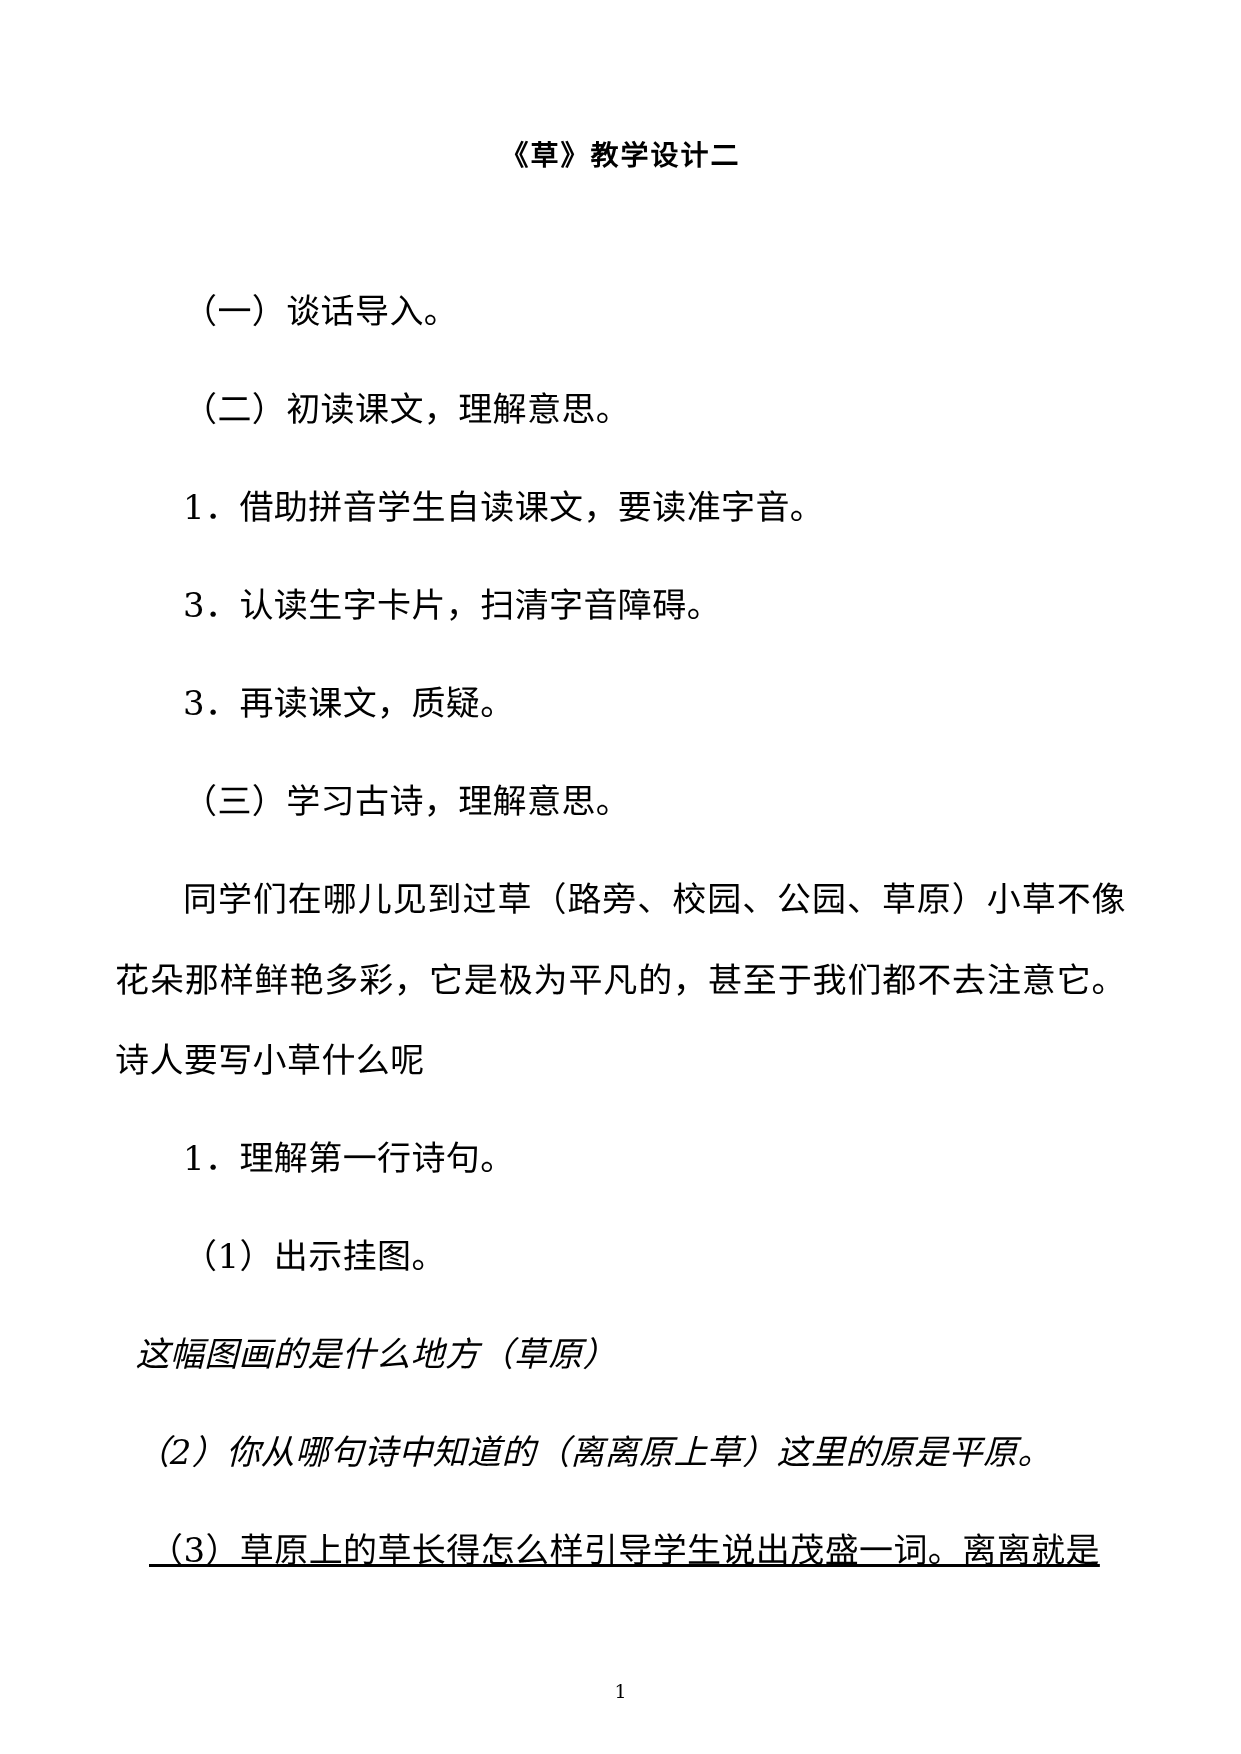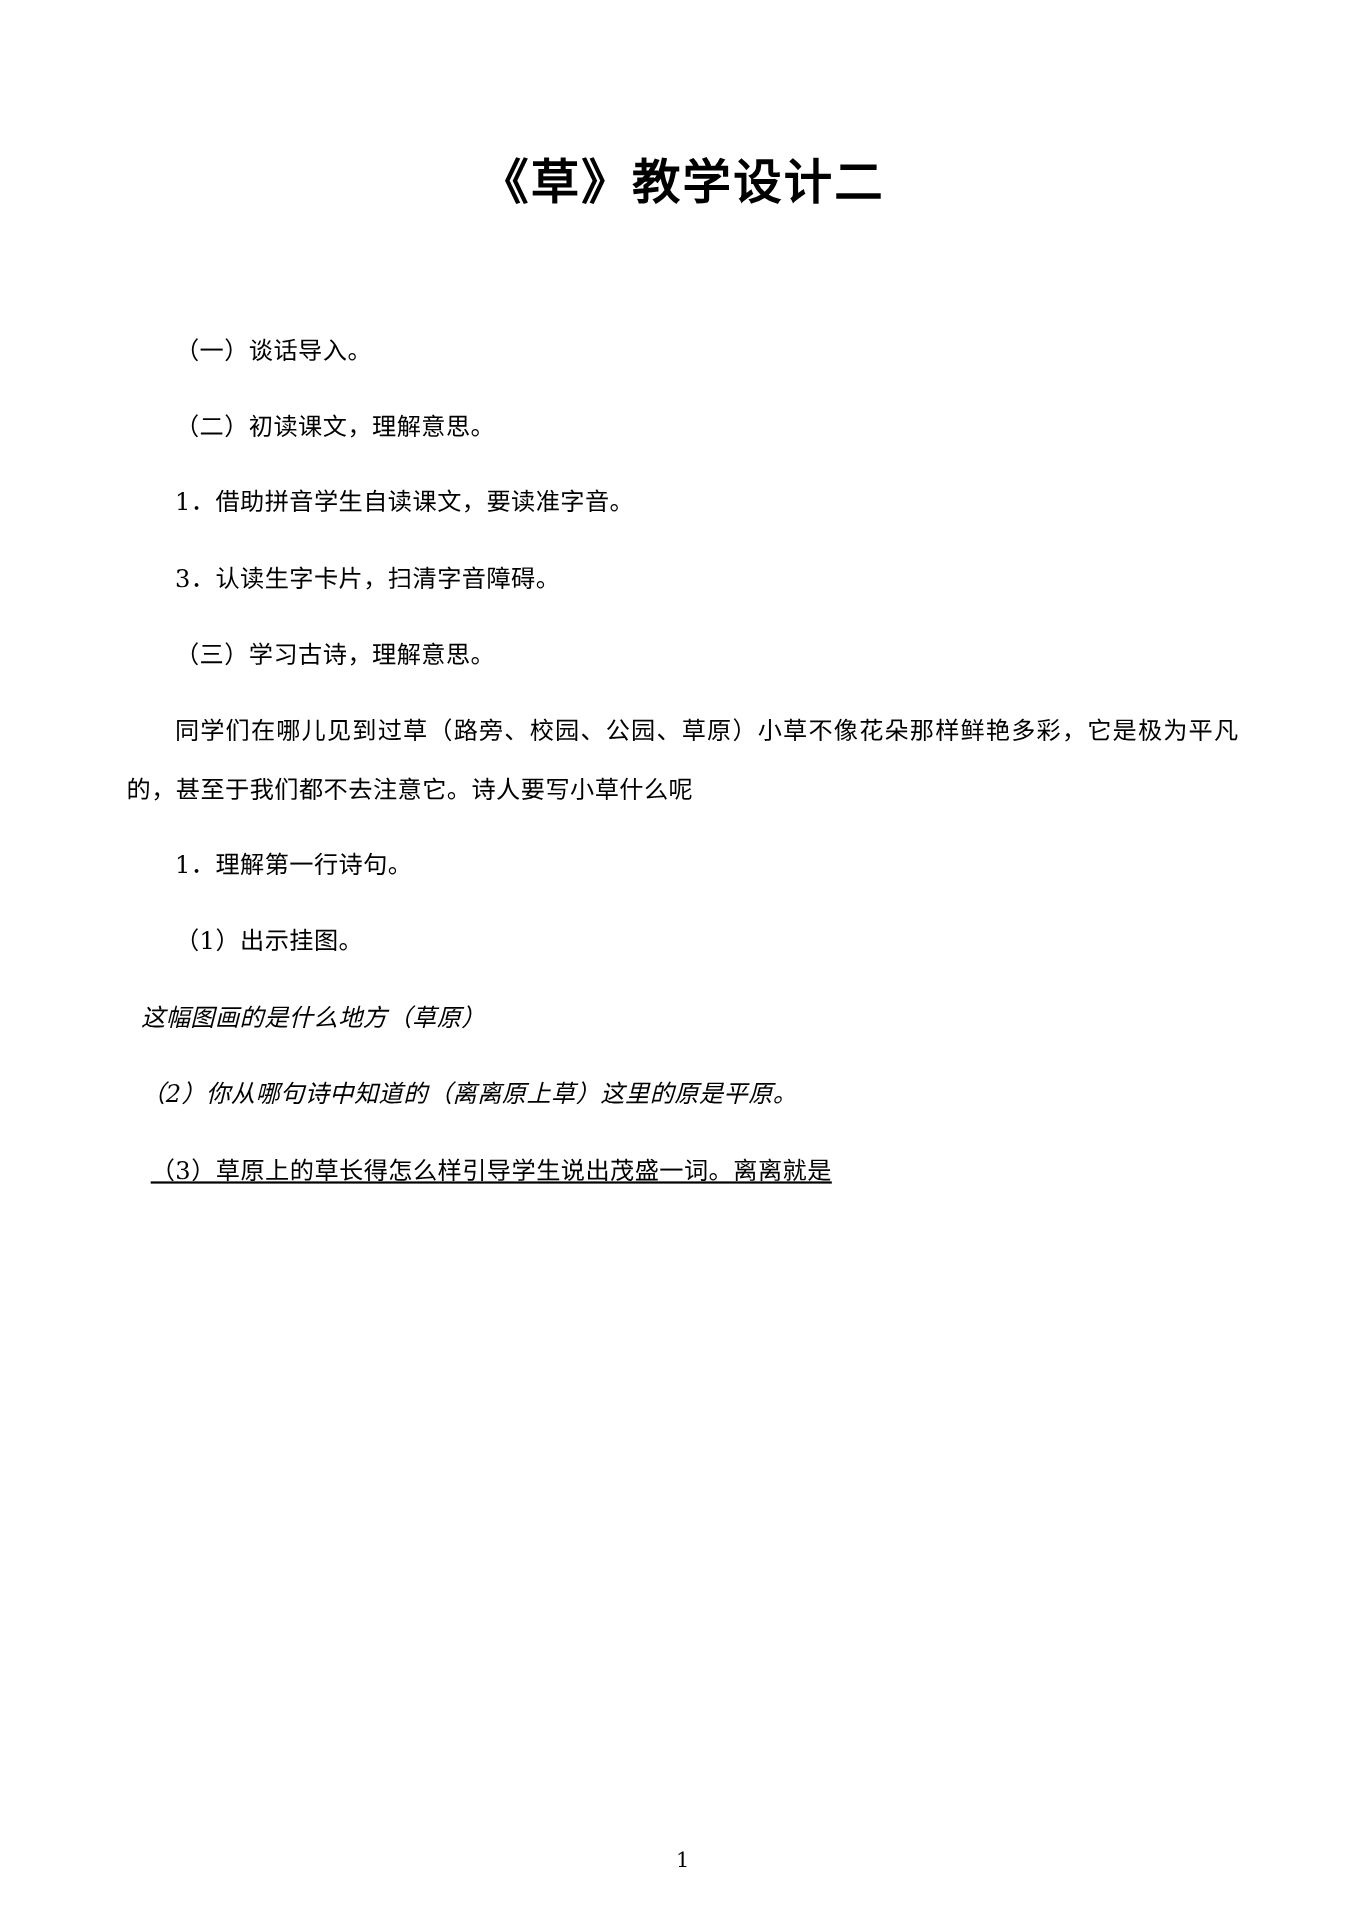--- a/index.html
+++ b/index.html
@@ -17,32 +17,32 @@
   }
   .page {
     width: 1241px;
     height: 1754px;
     box-sizing: border-box;
     padding: 118px 115px 60px 115px;
     position: relative;
   }
   .doc-title {
     text-align: center;
-    font-size: 44px;
+    font-size: 28px;
     font-weight: bold;
     letter-spacing: 2px;
     margin: 18px 0 0 0;
     line-height: 1.4;
     font-family: "DejaVu Serif", "Liberation Serif", serif;
   }
   .body-block {
     margin-top: 96px;
   }
   p.para {
-    font-size: 22px;
+    font-size: 34px;
     line-height: 2.38;
     margin: 0 0 17px 0;
     text-align: justify;
     text-justify: inter-ideograph;
     letter-spacing: 0.4px;
   }
   p.indent2 {
     text-indent: 2em;
   }
   p.indent1 {
@@ -68,20 +68,21 @@
 
 <div class="page">
 
   <h1 class="doc-title">《草》教学设计二</h1>
 
   <div class="body-block">
     <p class="para indent2">（一）谈话导入。</p>
     <p class="para indent2">（二）初读课文，理解意思。</p>
     <p class="para indent2">1．借助拼音学生自读课文，要读准字音。</p>
     <p class="para indent2">3．认读生字卡片，扫清字音障碍。</p>
+    <p class="para indent2">3．再读课文，质疑。</p>
     <p class="para indent2">（三）学习古诗，理解意思。</p>
     <p class="para indent2">同学们在哪儿见到过草（路旁、校园、公园、草原）小草不像花朵那样鲜艳多彩，它是极为平凡的，甚至于我们都不去注意它。诗人要写小草什么呢</p>
     <p class="para indent2">1．理解第一行诗句。</p>
     <p class="para indent2">（1）出示挂图。</p>
     <p class="para noindent">这幅图画的是什么地方（草原）</p>
     <p class="para noindent">（2）你从哪句诗中知道的（离离原上草）这里的原是平原。</p>
     <p class="para indent1">（3）草原上的草长得怎么样引导学生说出茂盛一词。离离就是</p>
   </div>
 
   <div class="page-number">1</div>

